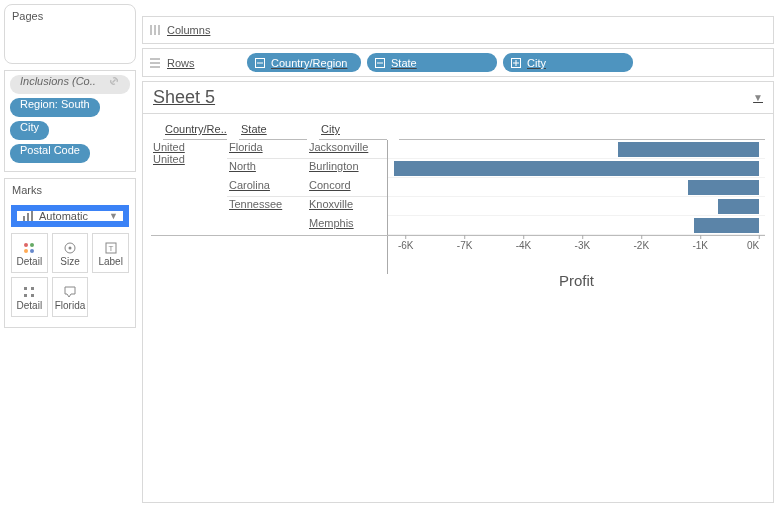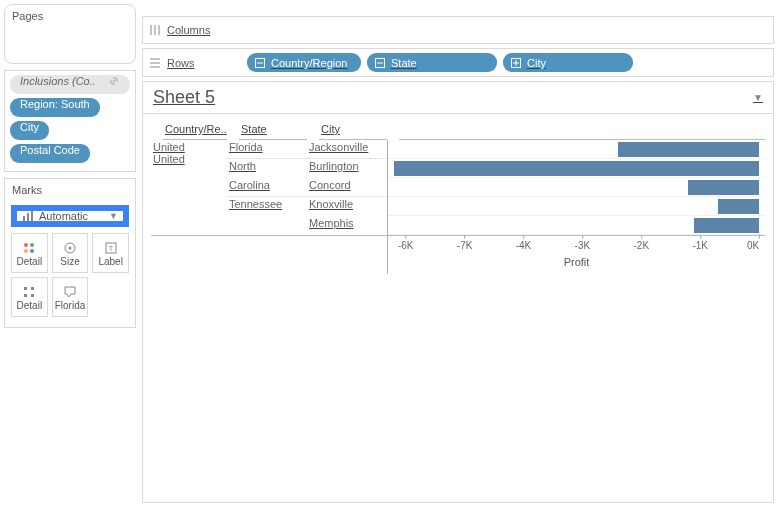--- a/index.html
+++ b/index.html
@@ -136,21 +136,21 @@
     grid-template-columns: 76px 80px 80px 1fr;
     border-top: 1px solid #bbb;
   }
   .axis-inner { position:relative; height:38px; border-left:1px solid #aaa; }
   .tick { position:absolute; top:0; transform:translateX(-50%); font-size:10px; color:#666; padding-top:4px; }
   .tick::before {
     content:""; position:absolute; top:-1px; left:50%; width:1px; height:4px; background:#aaa;
   }
   .tick.right-anchor { transform: translateX(-100%); }
   .tick.right-anchor::before { left:100%; }
-  .axis-title { position:absolute; top:20px; left:50%; transform:translateX(-50%); font-size:11px; color:#555; }
+  .axis-title { position:absolute; top:36px; left:50%; transform:translateX(-50%); font-size:15px; color:#555; }
   .sub-bb { border-bottom:1px solid #e5e5e5; }
   svg { display:block; }
 </style>
 </head>
 <body>
 
 <div class="container">
 
   <div class="left-col">
     <div class="card pages-card">

